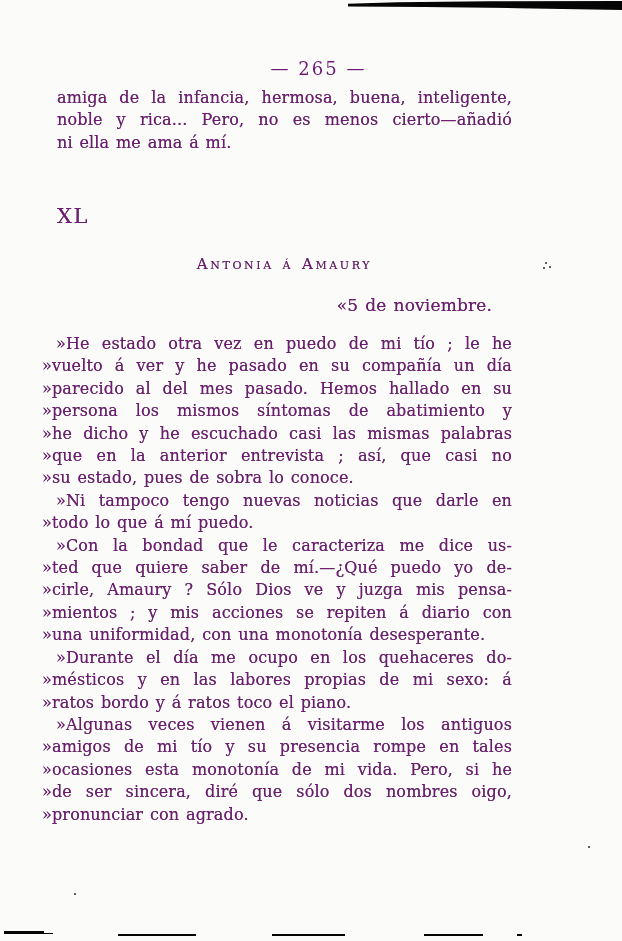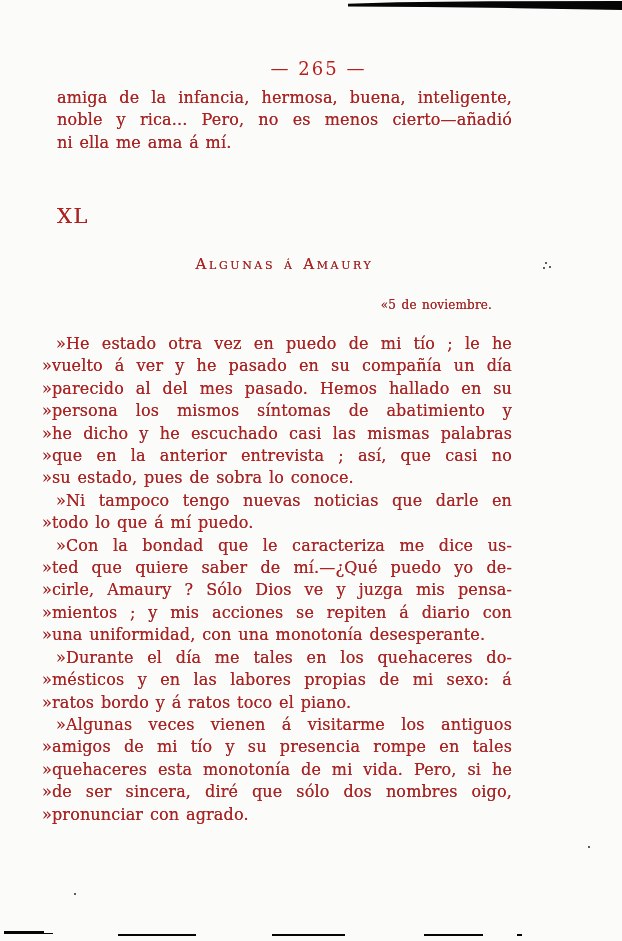--- a/index.html
+++ b/index.html
@@ -5,21 +5,21 @@
   html, body { margin: 0; padding: 0; }
   body {
     width: 622px; height: 941px;
     background: #fbfbf9;
     overflow: hidden;
     position: relative;
     font-family: "DejaVu Serif", serif;
   }
   .page {
     position: absolute; inset: 0;
-    color: #b91c1c;
+    color: #701a75;
   }
   
   .art { position: absolute; background: #050505; }
   .top-bar {
     left: 348px; top: 1px; width: 274px; height: 9px;
     clip-path: polygon(0% 30%, 18% 14%, 52% 2%, 100% 0%, 100% 100%, 62% 80%, 28% 66%, 0% 60%);
   }
   .speck { position: absolute; width: 2px; height: 2px; background: #2a2a2a; border-radius: 50%; }
 
   
@@ -44,21 +44,21 @@
   }
   .salutation {
     position: absolute; top: 253px; left: 0; width: 100%;
     padding-left: 15px; box-sizing: border-box;
     text-align: center; font-size: 15px; font-weight: normal;
     font-variant: small-caps; letter-spacing: 2.6px; margin: 0;
   }
   .dateline {
     position: absolute; top: 294px; left: 0; width: 100%;
     box-sizing: border-box; padding-right: 20px;
-    text-align: right; font-size: 12px;
+    text-align: right; font-size: 17px;
   }
   .letter { position: absolute; top: 333px; left: 0; width: 100%; }
 
   .tline {
     text-align: justify;
     text-align-last: justify;
     white-space: nowrap;
   }
   .tline.final { text-align-last: left; white-space: normal; }
   .tline.indent { text-indent: 14px; }
@@ -72,43 +72,43 @@
 
   <div class="pagenum">— 265 —</div>
 
   <div class="column">
     <div class="opening">
         <div class="tline">amiga de la infancia, hermosa, buena, inteligente,</div>
         <div class="tline">noble y rica... Pero, no es menos cierto—añadió</div>
         <div class="tline final">ni ella me ama á mí.</div>
       </div>
     <h1 class="chapter">XL</h1>
-    <h2 class="salutation">Algunas á Amaury</h2>
+    <h2 class="salutation">Antonia á Amaury</h2>
     <div class="dateline">«5 de noviembre.</div>
     <div class="letter">
         <div class="tline indent">»He estado otra vez en puedo de mi tío ; le he</div>
         <div class="tline">»vuelto á ver y he pasado en su compañía un día</div>
         <div class="tline">»parecido al del mes pasado. Hemos hallado en su</div>
         <div class="tline">»persona los mismos síntomas de abatimiento y</div>
         <div class="tline">»he dicho y he escuchado casi las mismas palabras</div>
         <div class="tline">»que en la anterior entrevista ; así, que casi no</div>
         <div class="tline final">»su estado, pues de sobra lo conoce.</div>
         <div class="tline indent">»Ni tampoco tengo nuevas noticias que darle en</div>
         <div class="tline final">»todo lo que á mí puedo.</div>
         <div class="tline indent">»Con la bondad que le caracteriza me dice us-</div>
         <div class="tline">»ted que quiere saber de mí.—¿Qué puedo yo de-</div>
         <div class="tline">»cirle, Amaury ? Sólo Dios ve y juzga mis pensa-</div>
         <div class="tline">»mientos ; y mis acciones se repiten á diario con</div>
         <div class="tline final">»una uniformidad, con una monotonía desesperante.</div>
-        <div class="tline indent">»Durante el día me tales en los quehaceres do-</div>
+        <div class="tline indent">»Durante el día me ocupo en los quehaceres do-</div>
         <div class="tline">»mésticos y en las labores propias de mi sexo: á</div>
         <div class="tline final">»ratos bordo y á ratos toco el piano.</div>
         <div class="tline indent">»Algunas veces vienen á visitarme los antiguos</div>
         <div class="tline">»amigos de mi tío y su presencia rompe en tales</div>
-        <div class="tline">»quehaceres esta monotonía de mi vida. Pero, si he</div>
+        <div class="tline">»ocasiones esta monotonía de mi vida. Pero, si he</div>
         <div class="tline">»de ser sincera, diré que sólo dos nombres oigo,</div>
         <div class="tline final">»pronunciar con agrado.</div>
       </div>
   </div>
 
   <div class="speck" style="left:545px; top:262px; box-shadow: 4px 4px 0 #2a2a2a, -2px 5px 0 #2a2a2a;"></div>
   <div class="speck" style="left:74px; top:893px;"></div>
   <div class="speck" style="left:588px; top:846px;"></div>
 
   <div class="art" style="left:4px;   top:931px; width:40px; height:3px;"></div>

